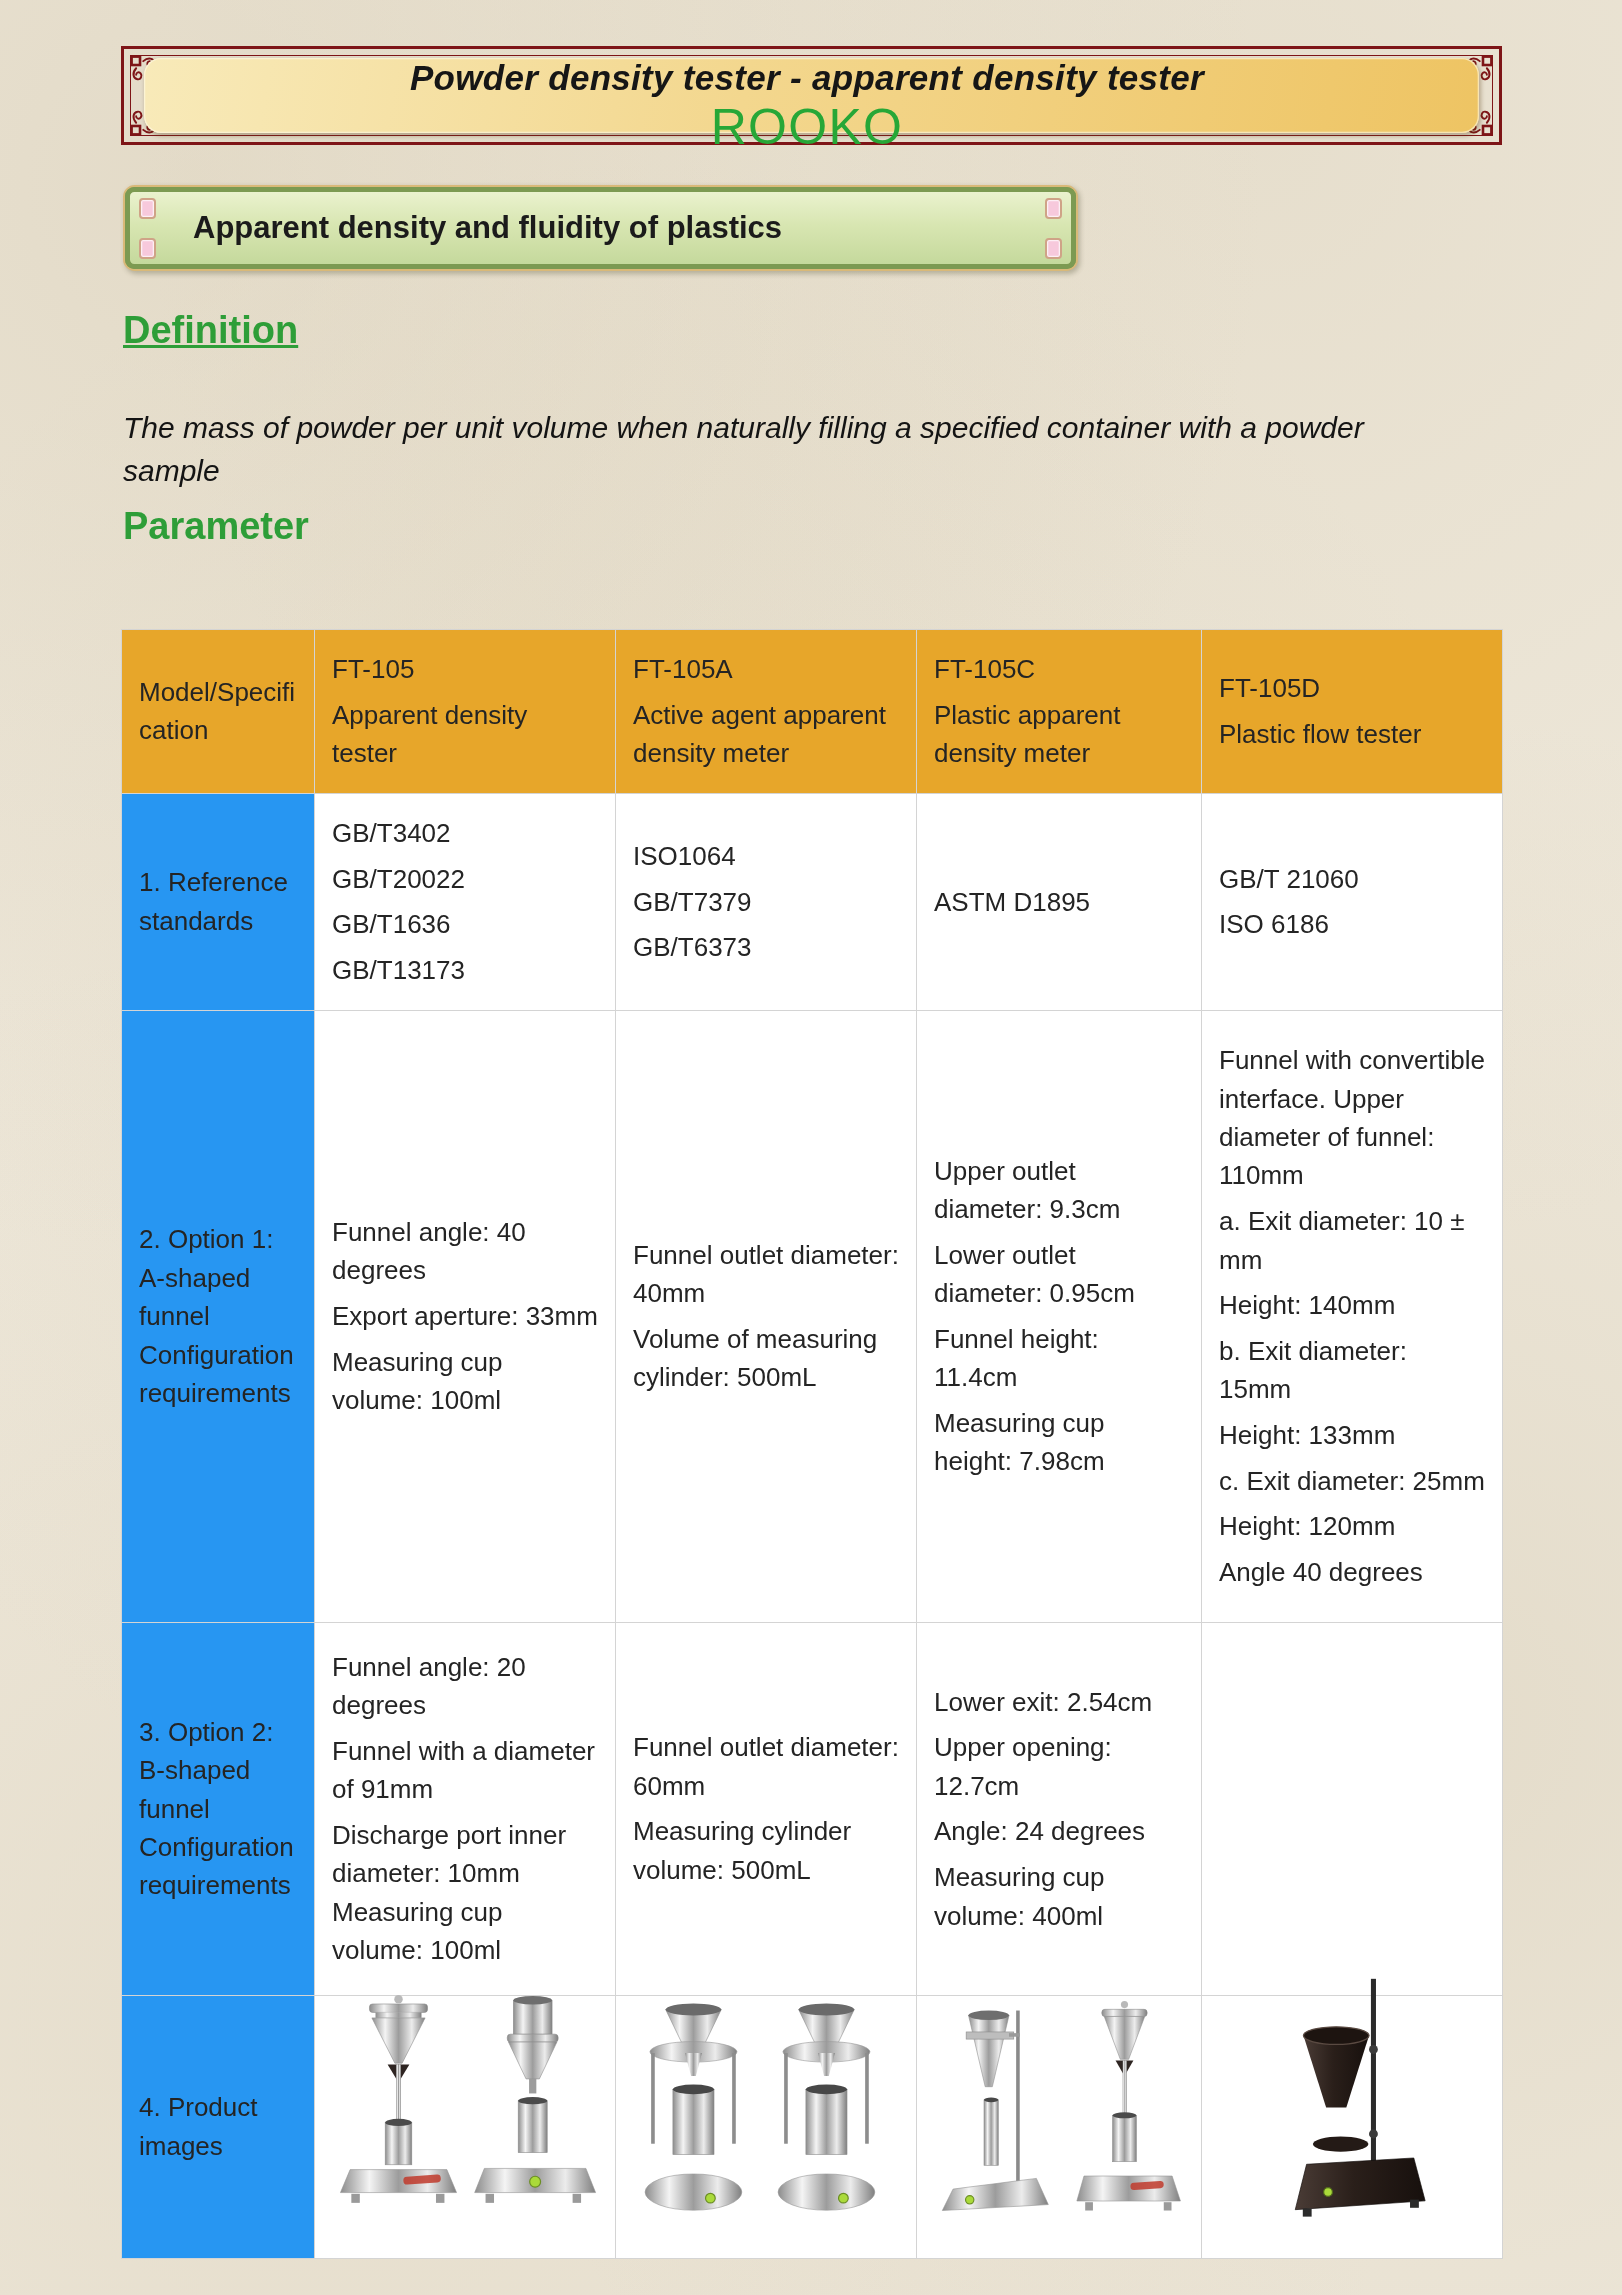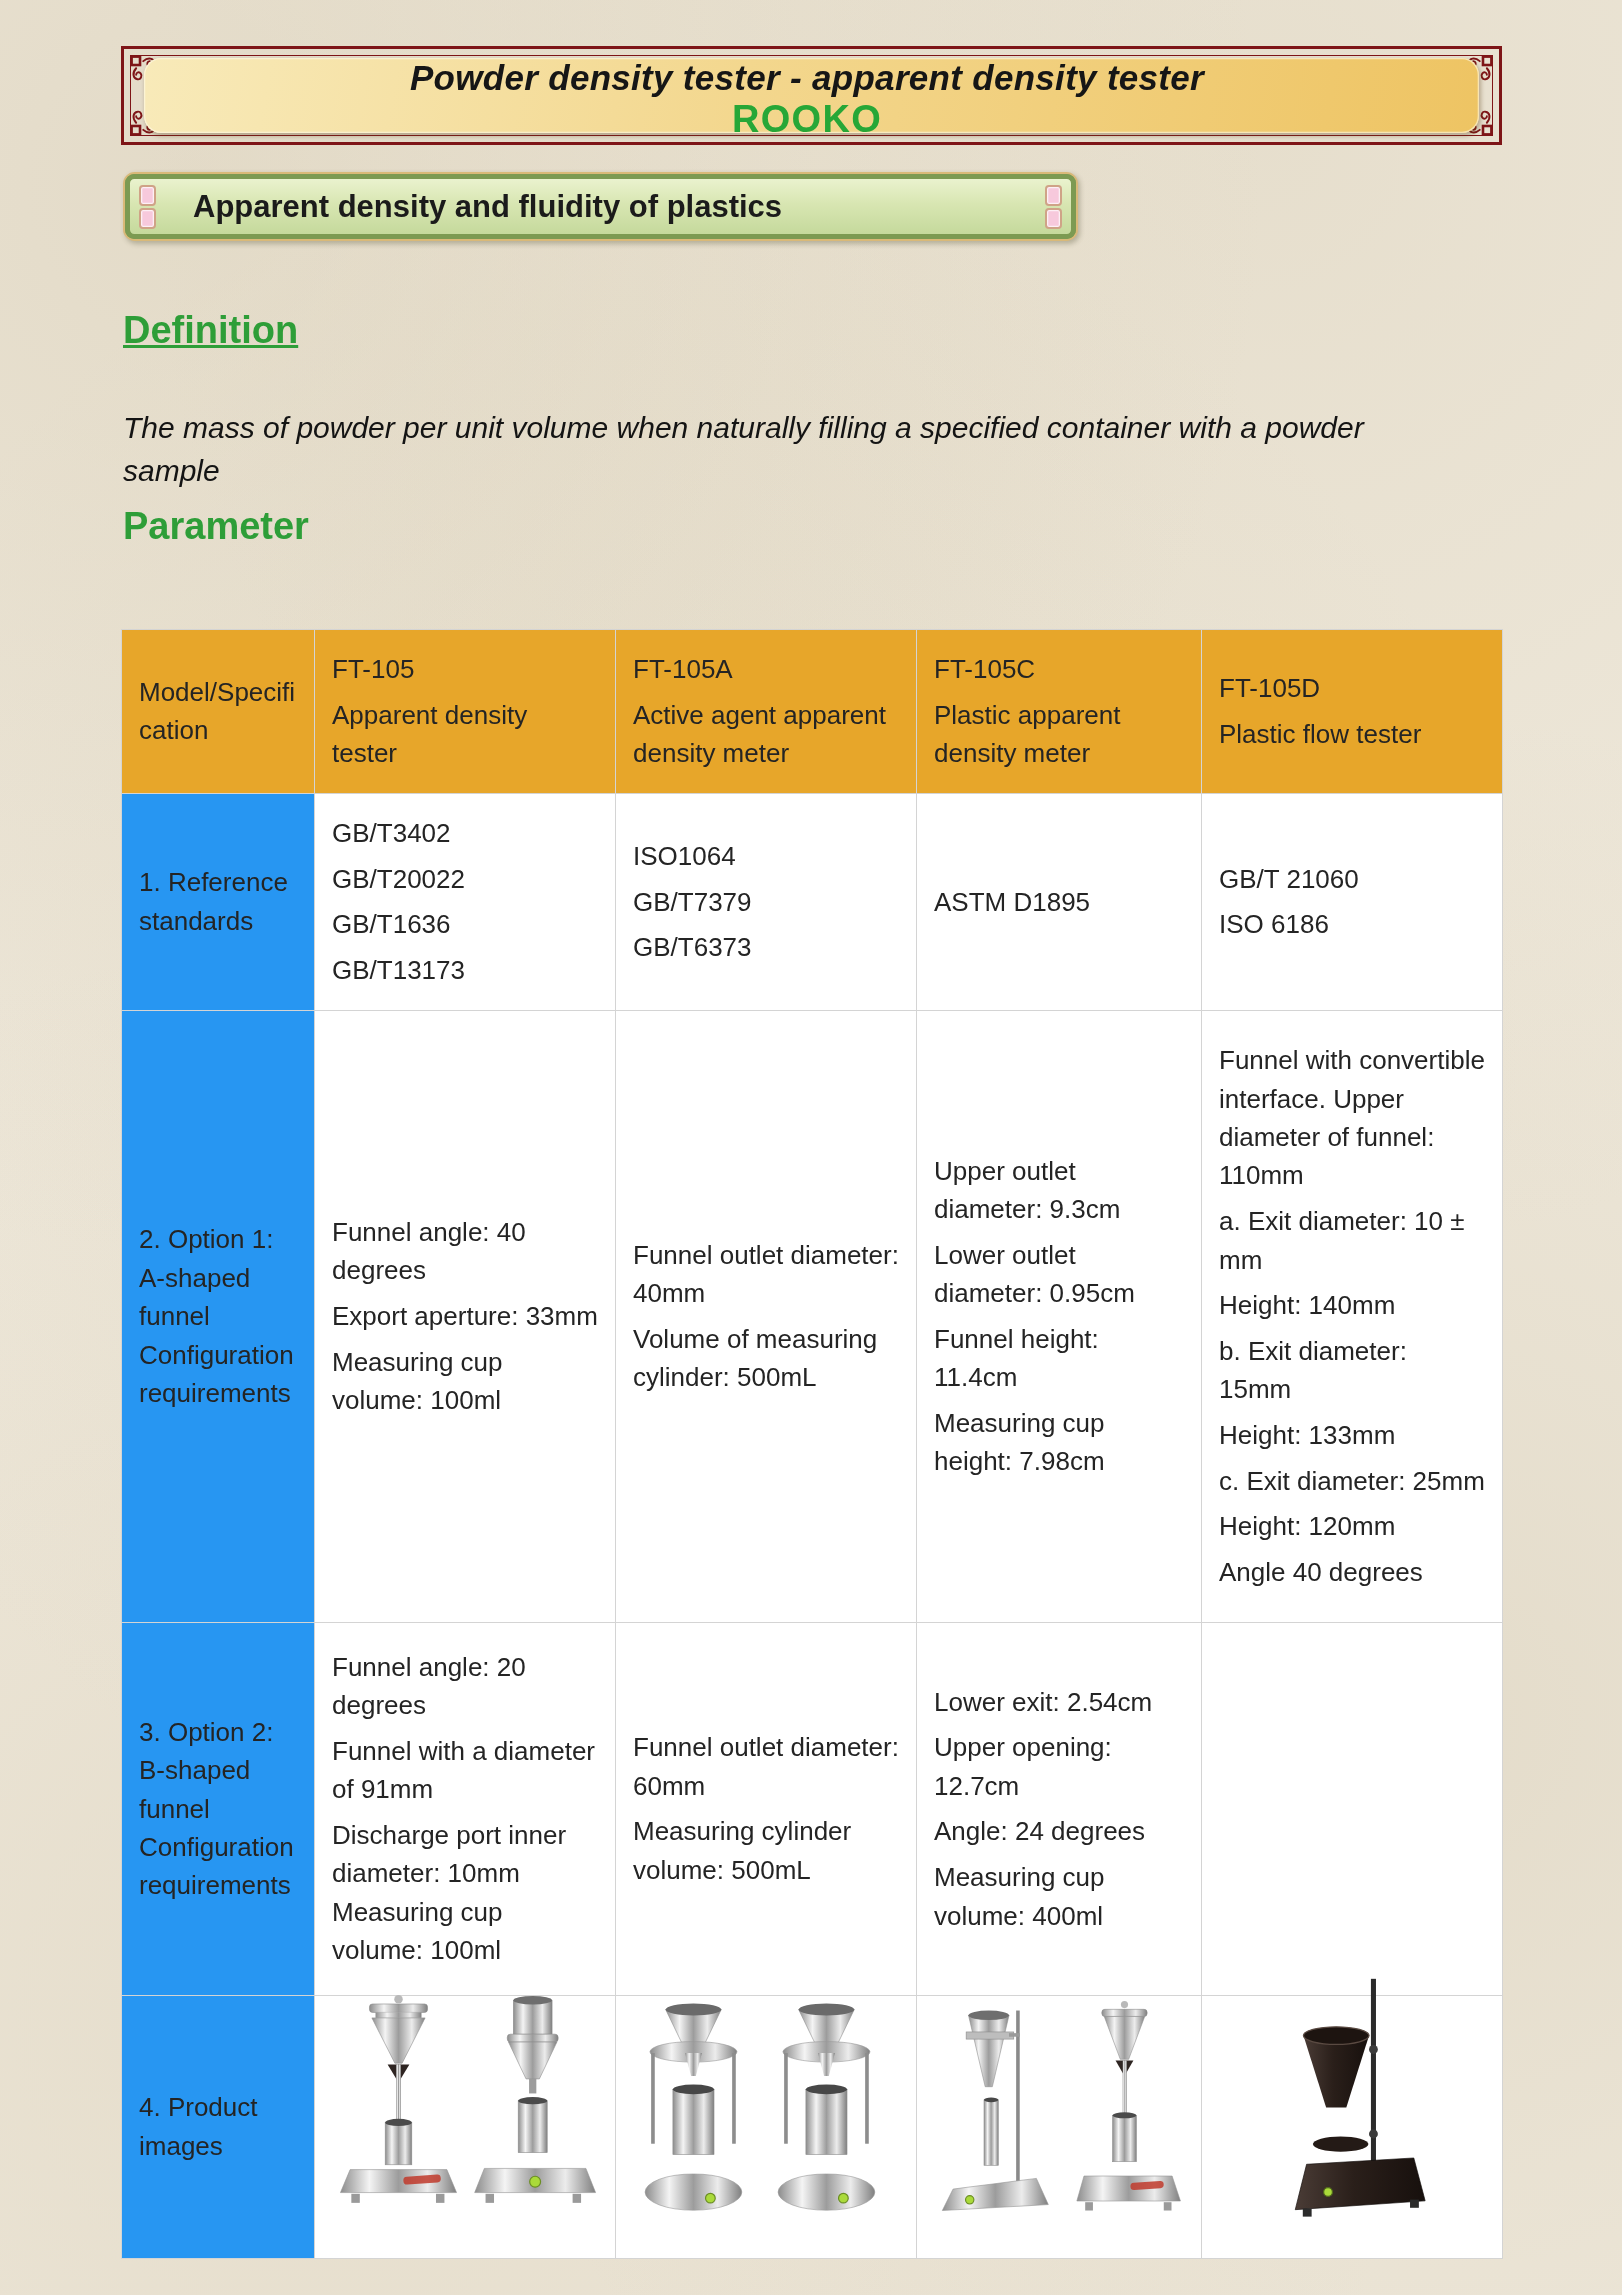--- a/index.html
+++ b/index.html
@@ -30,30 +30,30 @@
   .top-banner .ribbon {
     position:absolute; left:19.6px; right:19.6px; top:9.2px; bottom:9.2px;
     background:linear-gradient(100deg,#F8EAB9 0%,#F3D78E 45%,#EEC463 100%);
     border-radius:17px;
     box-shadow:1.3px 2.6px 4.6px rgba(90,60,20,.35), inset 0 0 0 1.3px rgba(255,250,230,.6);
     display:flex; align-items:center; justify-content:space-between;
     padding:0 47px 0 38px;
     flex-direction:column;
   }
   .banner-title { font-size:35px; font-style:italic; font-weight:600; color:#161616; letter-spacing:0.3px; }
-  .brand { font-size:38px; font-weight:700; color:#27A737; letter-spacing:1.3px; }
+  .brand { font-size:50px; font-weight:400; color:#27A737; letter-spacing:1.3px; }
   .corner { position:absolute; width:35px; height:35px; }
   .corner.tl { left:5.2px;  top:5.2px; }
   .corner.tr { right:5.2px; top:5.2px;    transform:scaleX(-1); }
   .corner.bl { left:5.2px;  bottom:5.2px; transform:scaleY(-1); }
   .corner.br { right:5.2px; bottom:5.2px; transform:scale(-1,-1); }
 
   
   .section-banner {
-    position:absolute; left:123px; top:172px; width:955px; height:69px;
+    position:absolute; left:123px; top:185px; width:955px; height:86px;
     border:2.6px solid #D9B978; border-radius:11.8px;
     box-shadow:2px 2.6px 5.2px rgba(70,70,40,.30);
     background:#7C9A52;
   }
   .section-banner .inner {
     position:absolute; inset:0; border:5.2px solid #7C9A52; border-radius:9.2px;
     background:linear-gradient(180deg,#EAF2CE 0%,#D8E6B2 45%,#C5D99C 100%);
     display:flex; align-items:center;
   }
   .section-banner-title { font-size:31px; font-weight:600; color:#1b1b1b; padding-left:63px; }

